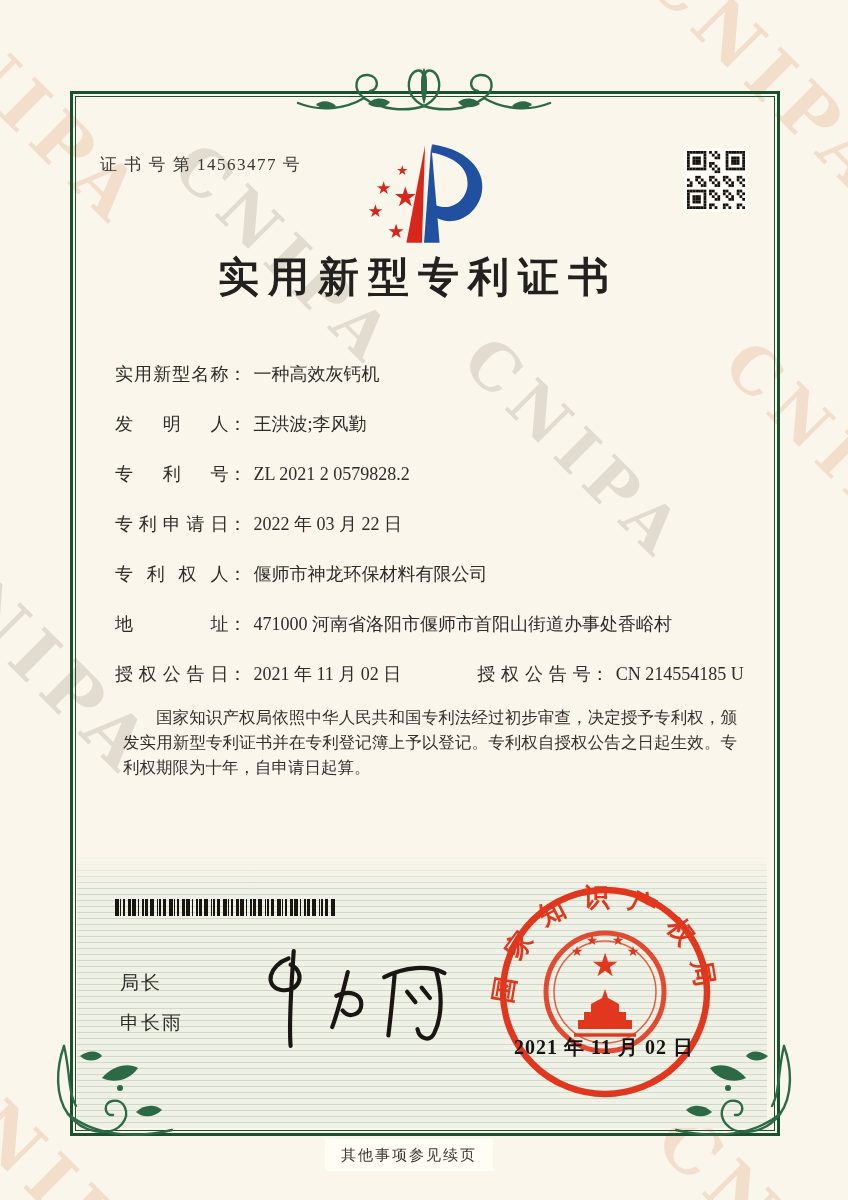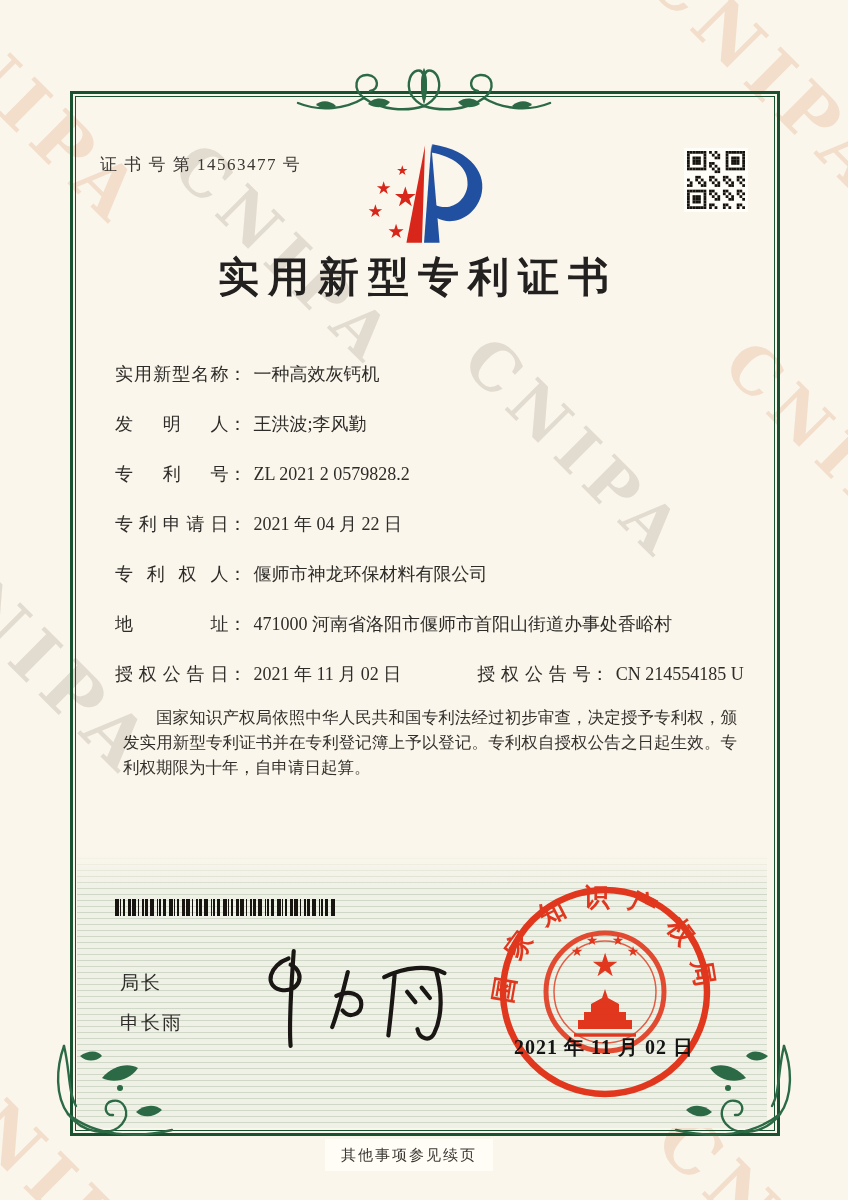--- a/index.html
+++ b/index.html
@@ -311,21 +311,21 @@
     <div class="frow" style="top:6px;">
       <span class="flabel">实用新型名称</span><span class="fcolon">：</span><span class="fval">一种高效灰钙机</span>
     </div>
     <div class="frow" style="top:56px;">
       <span class="flabel">发明人</span><span class="fcolon">：</span><span class="fval">王洪波;李风勤</span>
     </div>
     <div class="frow" style="top:106px;">
       <span class="flabel">专利号</span><span class="fcolon">：</span><span class="fval">ZL 2021 2 0579828.2</span>
     </div>
     <div class="frow" style="top:156px;">
-      <span class="flabel">专利申请日</span><span class="fcolon">：</span><span class="fval">2021 年 04 月 22 日</span>
+      <span class="flabel">专利申请日</span><span class="fcolon">：</span><span class="fval">2022 年 03 月 22 日</span>
     </div>
     <div class="frow" style="top:206px;">
       <span class="flabel">专利权人</span><span class="fcolon">：</span><span class="fval">偃师市神龙环保材料有限公司</span>
     </div>
     <div class="frow" style="top:256px;">
       <span class="flabel">地址</span><span class="fcolon">：</span><span class="fval">471000 河南省洛阳市偃师市首阳山街道办事处香峪村</span>
     </div>
     <div class="frow" style="top:306px;">
       <span class="flabel">授权公告日</span><span class="fcolon">：</span><span class="fval">2021 年 11 月 02 日</span><span class="pair2"><span class="flabel">授权公告号</span><span class="fcolon">：</span><span class="fval">CN 214554185 U</span></span>
     </div>

